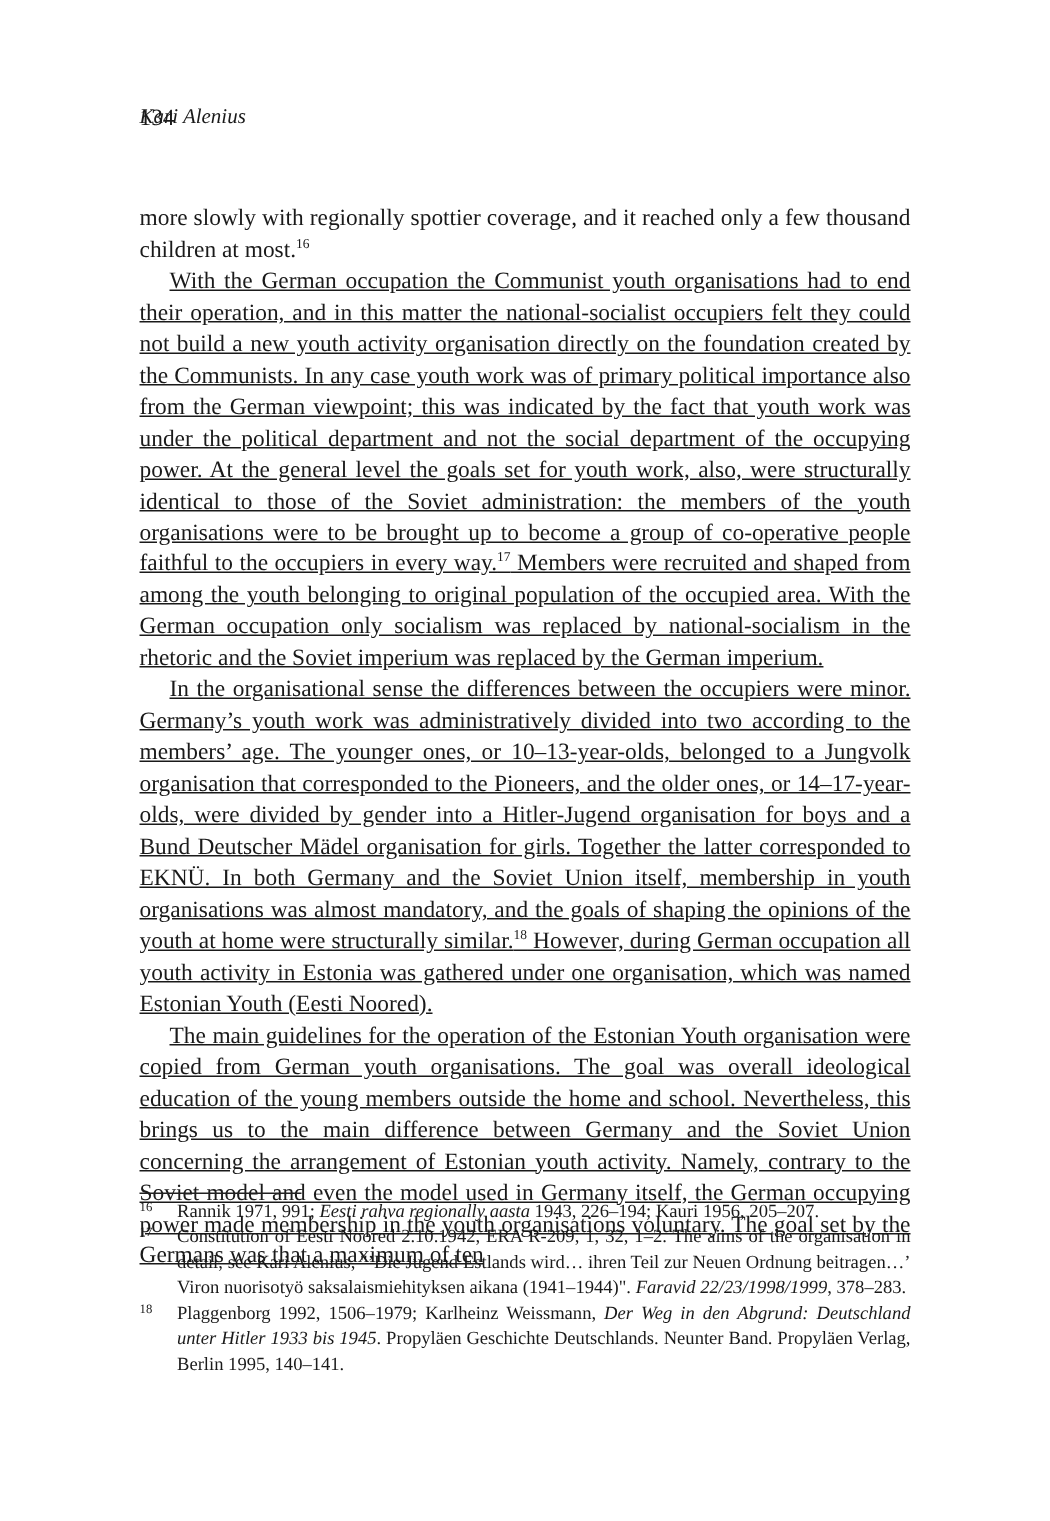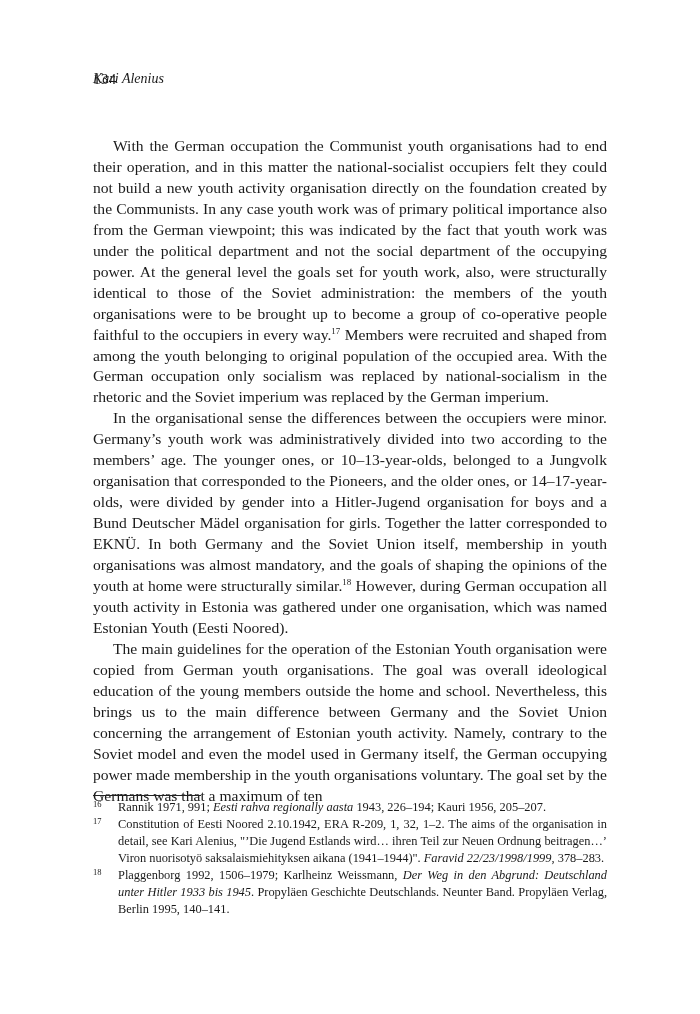--- a/index.html
+++ b/index.html
@@ -3,37 +3,38 @@
 <meta charset="utf-8">
 <style>
   html, body { margin: 0; padding: 0; background: #ffffff; }
   body { width: 700px; height: 1014px; position: relative; overflow: hidden;
          font-family: "Liberation Serif", serif; color: #1a1a1a; }
   .header { position: absolute; top: 54px; left: 93px; width: 514px; height: 20px; margin-top: 16px; }
   .page-number { position: absolute; left: 0; top: 0; font-size: 15.5px; }
   .running-head { position: absolute; left: 0; right: 0; top: 1px; text-align: left; font-style: italic; font-size: 14px; }
   .body-text { position: absolute; top: 136px; left: 93px; width: 514px; font-size: 15.6px; line-height: 20.95px; text-align: justify; }
   .body-text p { margin: 0; }
-  .body-text p.indent { text-indent: 20px; }
+  .body-text p.indent { text-indent: 20px; text-decoration: underline; }
   sup { font-size: 9px; line-height: 0; vertical-align: 6px; }
   .fn-rule { position: absolute; top: 795px; left: 93px; width: 108px; height: 0; border-top: 1.2px solid #222; }
   .footnotes { position: absolute; top: 799px; left: 93px; width: 514px; font-size: 12.4px; line-height: 17px; text-align: justify; }
   .fn { position: relative; padding-left: 25px; }
   .fn-num { position: absolute; left: 0; top: -3px; font-size: 8.5px; }
   em { font-style: italic; }
 </style>
 </head>
 <body>
 
 <div class="header">
   <span class="page-number">134</span>
   <div class="running-head">Kari Alenius</div>
 </div>
 
 <div class="body-text" id="body-text">
+    <p><span>more slowly with regionally spottier coverage, and it reached only a few thousand children at most.</span><sup>16</sup></p>
     <p class="indent"><span>With the German occupation the Communist youth organisations had to end their operation, and in this matter the national-socialist occupiers felt they could not build a new youth activity organisation directly on the foundation created by the Communists. In any case youth work was of primary political importance also from the German viewpoint; this was indicated by the fact that youth work was under the political department and not the social department of the occupying power. At the general level the goals set for youth work, also, were structurally identical to those of the Soviet administration: the members of the youth organisations were to be brought up to become a group of co-operative people faithful to the occupiers in every way.</span><sup>17</sup><span> Members were recruited and shaped from among the youth belonging to original population of the occupied area. With the German occupation only socialism was replaced by national-socialism in the rhetoric and the Soviet imperium was replaced by the German imperium.</span></p>
     <p class="indent"><span>In the organisational sense the differences between the occupiers were minor. Germany’s youth work was administratively divided into two according to the members’ age. The younger ones, or 10–13-year-olds, belonged to a Jungvolk organisation that corresponded to the Pioneers, and the older ones, or 14–17-year-olds, were divided by gender into a Hitler-Jugend organisation for boys and a Bund Deutscher Mädel organisation for girls. Together the latter corresponded to EKNÜ. In both Germany and the Soviet Union itself, membership in youth organisations was almost mandatory, and the goals of shaping the opinions of the youth at home were structurally similar.</span><sup>18</sup><span> However, during German occupation all youth activity in Estonia was gathered under one organisation, which was named Estonian Youth (Eesti Noored).</span></p>
     <p class="indent"><span>The main guidelines for the operation of the Estonian Youth organisation were copied from German youth organisations. The goal was overall ideological education of the young members outside the home and school. Nevertheless, this brings us to the main difference between Germany and the Soviet Union concerning the arrangement of Estonian youth activity. Namely, contrary to the Soviet model and even the model used in Germany itself, the German occupying power made membership in the youth organisations voluntary. The goal set by the Germans was that a maximum of ten</span></p>
   </div>
 
 <div class="fn-rule"></div>
 
 <div class="footnotes" id="footnotes">
     <div class="fn"><span class="fn-num">16</span><span>Rannik 1971, 991; </span><em>Eesti rahva regionally aasta</em><span> 1943, 226–194; Kauri 1956, 205–207.</span></div>
     <div class="fn"><span class="fn-num">17</span><span>Constitution of Eesti Noored 2.10.1942, ERA R-209, 1, 32, 1–2. The aims of the organisation in detail, see Kari Alenius, "’Die Jugend Estlands wird… ihren Teil zur Neuen Ordnung beitragen…’ Viron nuorisotyö saksalaismiehityksen aikana (1941–1944)". </span><em>Faravid 22/23/1998/1999</em><span>, 378–283.</span></div>

